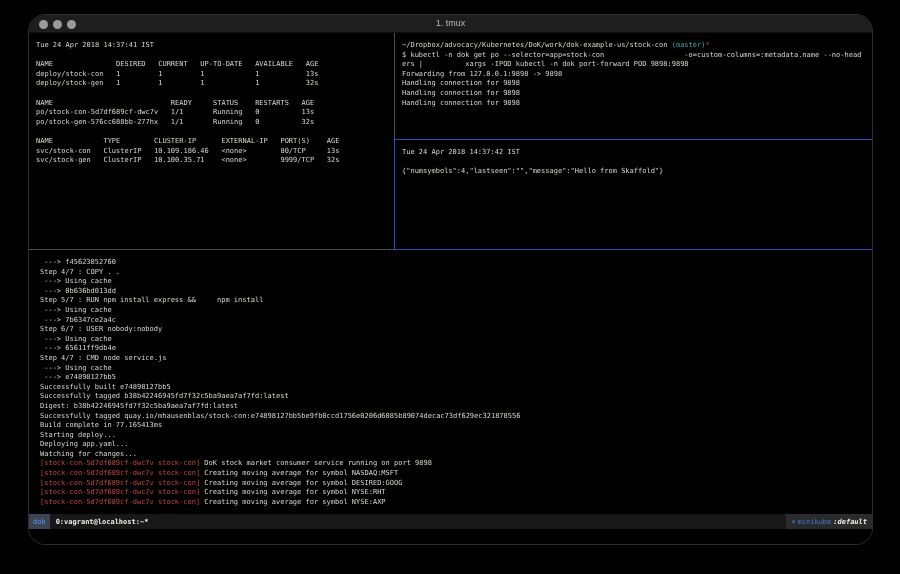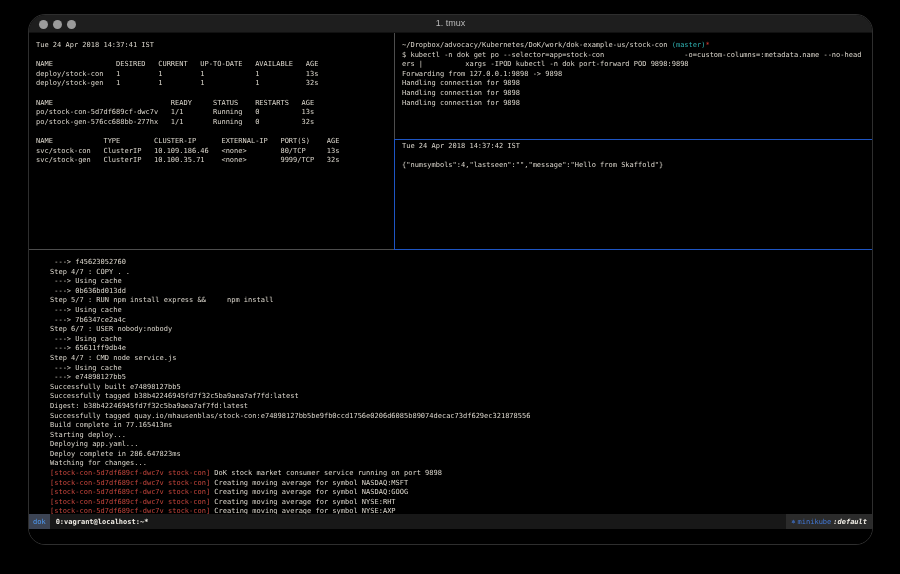--- a/index.html
+++ b/index.html
@@ -22,22 +22,22 @@
   }
 
   .term { position:relative; width:843px; height:481px; background:#000; }
 
   .pane { position:absolute; overflow:hidden; }
   .pane-inner { padding:8px 0 0 7px; }
   .tl { white-space:pre; font-size:7px; line-height:9.6px; color:#ddd8ce; }
 
   .pane-top-left   { left:0;   top:0;     width:365px; height:216px; }
   .pane-top-right  { left:366px; top:0;   width:477px; height:106px; }
-  .pane-right-mid  { left:366px; top:101px; width:477px; height:109px; }
-  .pane-bottom     { left:14px;   top:217px; width:843px; height:264px; }
+  .pane-right-mid  { left:366px; top:107px; width:477px; height:109px; }
+  .pane-bottom     { left:4px;   top:217px; width:843px; height:264px; }
 
   .vdiv-gray { position:absolute; left:365px; top:0;    width:1px; height:106px; background:#4d4d4d; }
   .vdiv-blue { position:absolute; left:365px; top:106px; width:1px; height:111px; background:#1e55c4; }
   .hdiv-active-top { position:absolute; left:366px; top:106px; width:477px; height:1px; background:#1e55c4; }
   .hdiv-bottom-gray { position:absolute; left:0; top:216px; width:365px; height:1px; background:#4d4d4d; }
   .hdiv-bottom-blue { position:absolute; left:365px; top:216px; width:478px; height:1px; background:#1e55c4; }
 
   .c-cyan { color:#2fb0b0; }
   .c-brightred { color:#d63c32; }
   .c-red { color:#c4453c; }
@@ -129,25 +129,24 @@
           <div class="tl"><span>Step 4/7 : CMD node service.js</span></div>
           <div class="tl"><span> ---&gt; Using cache</span></div>
           <div class="tl"><span> ---&gt; e74898127bb5</span></div>
           <div class="tl"><span>Successfully built e74898127bb5</span></div>
           <div class="tl"><span>Successfully tagged b38b42246945fd7f32c5ba9aea7af7fd:latest</span></div>
           <div class="tl"><span>Digest: b38b42246945fd7f32c5ba9aea7af7fd:latest</span></div>
           <div class="tl"><span>Successfully tagged quay.io/mhausenblas/stock-con:e74898127bb5be9fb0ccd1756e0206d6085b89074decac73df629ec321878556</span></div>
           <div class="tl"><span>Build complete in 77.165413ms</span></div>
           <div class="tl"><span>Starting deploy...</span></div>
           <div class="tl"><span>Deploying app.yaml...</span></div>
-          <div class="tl"><span>Deploy complete in 286.647823ms</span></div>
           <div class="tl"><span>Watching for changes...</span></div>
           <div class="tl"><span class="c-red">[stock-con-5d7df689cf-dwc7v stock-con]</span><span> DoK stock market consumer service running on port 9898</span></div>
           <div class="tl"><span class="c-red">[stock-con-5d7df689cf-dwc7v stock-con]</span><span> Creating moving average for symbol NASDAQ:MSFT</span></div>
-          <div class="tl"><span class="c-red">[stock-con-5d7df689cf-dwc7v stock-con]</span><span> Creating moving average for symbol NASDAQ:GOOG</span></div>
+          <div class="tl"><span class="c-red">[stock-con-5d7df689cf-dwc7v stock-con]</span><span> Creating moving average for symbol DESIRED:GOOG</span></div>
           <div class="tl"><span class="c-red">[stock-con-5d7df689cf-dwc7v stock-con]</span><span> Creating moving average for symbol NYSE:RHT</span></div>
           <div class="tl"><span class="c-red">[stock-con-5d7df689cf-dwc7v stock-con]</span><span> Creating moving average for symbol NYSE:AXP</span></div>
         </div>
     </div>
 
     <div class="vdiv-gray"></div>
     <div class="vdiv-blue"></div>
     <div class="hdiv-active-top"></div>
     <div class="hdiv-bottom-gray"></div>
     <div class="hdiv-bottom-blue"></div>

